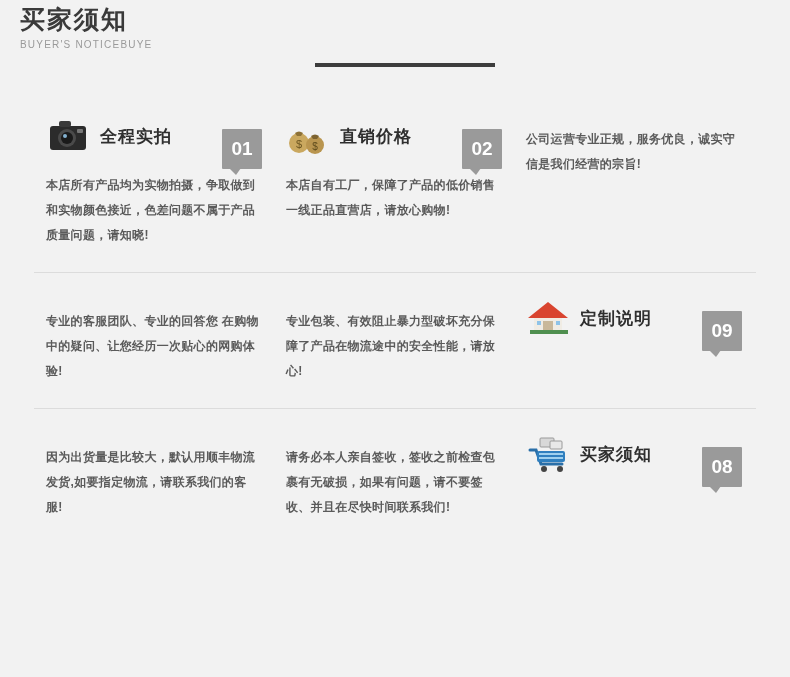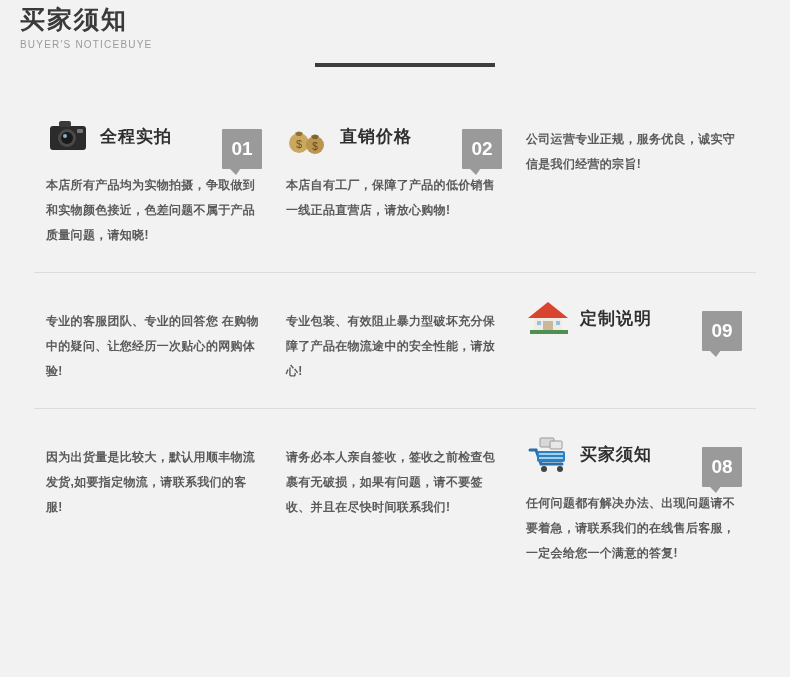--- a/index.html
+++ b/index.html
@@ -230,17 +230,16 @@
             <rect x="11" y="19" width="28" height="11" rx="2" fill="#2f7fbf"></rect>
             <rect x="13" y="21" width="24" height="2" fill="#9fd0ef"></rect>
             <rect x="13" y="25" width="24" height="2" fill="#9fd0ef"></rect>
             <circle cx="18" cy="37" r="3" fill="#444"></circle>
             <circle cx="34" cy="37" r="3" fill="#444"></circle>
           </svg>
         </div>
         <div class="cell-title">买家须知</div>
         <div class="cell-num">08</div>
       </div>
-      <div class="cell-text">任何问题都有解决办法、出现问题请不要着急，请联系我们的在线售后客服，一定会给您一个满意的答复!</div>
     </div>
 
   </div>
 </div>
 
 </body></html>

